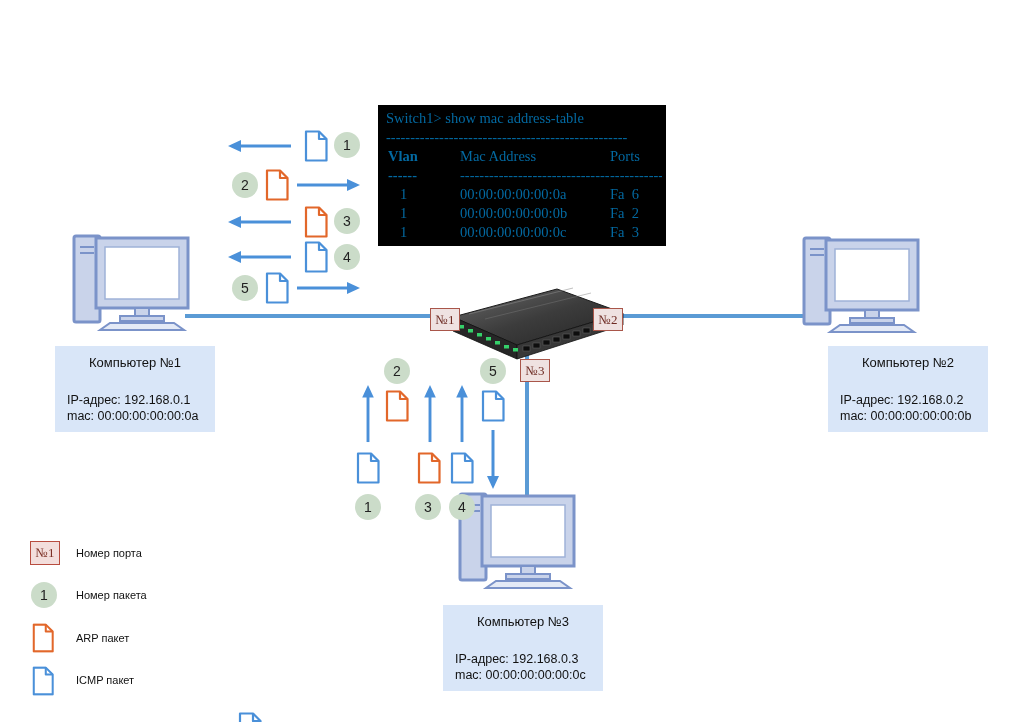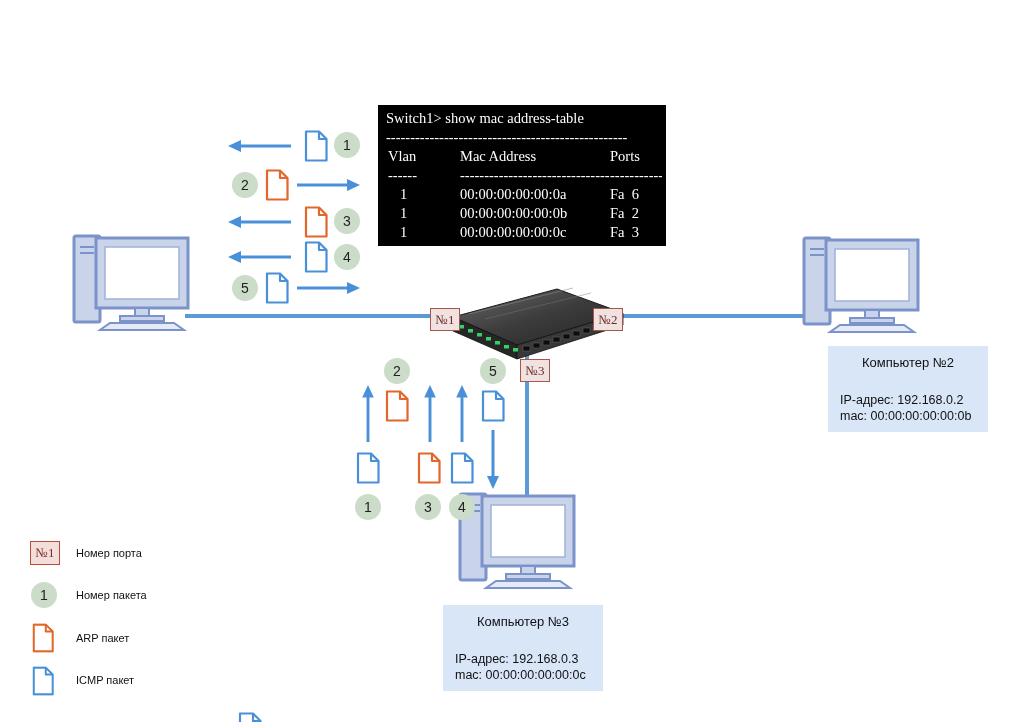--- a/index.html
+++ b/index.html
@@ -1,25 +1,25 @@
 <!DOCTYPE html>
 <html><head>
 <meta charset="utf-8">
 <style>
   html,body{margin:0;padding:0;background:#fff;}
   .canvas{position:relative;width:1024px;height:722px;background:#ffffff;overflow:hidden;
           font-family:"Liberation Sans",sans-serif;}
 
   
   .terminal{position:absolute;left:378px;top:105px;width:288px;height:141px;background:#000;
-            color:#ffffff;font-family:"Liberation Serif",serif;font-size:14.5px;
+            color:#0369a1;font-family:"Liberation Serif",serif;font-size:14.5px;
             padding:4px 4px 4px 8px;box-sizing:border-box;}
   .tline{position:relative;height:19px;line-height:19px;white-space:pre;overflow:hidden;}
   .cols span{position:absolute;top:0;white-space:pre;}
-  .col-vlan{left:2px;}
+  .col-vlan{left:2px;font-weight:bold;}
   .col-vlan-val{left:14px;}
   .col-mac{left:46px;margin-left:28px;}
   .col-ports{left:224px;}
 
   
   .abs{position:absolute;}
   .circle{position:absolute;width:26px;height:26px;border-radius:50%;background:#cbdcc9;
           color:#222;font-size:14px;display:flex;align-items:center;justify-content:center;}
   .arr{position:absolute;color:#4a90d9;display:block;}
   .flip-h{transform:scaleX(-1);}
@@ -146,20 +146,25 @@
   <svg class="abs" style="left:72px;top:226px" width="118" height="106" viewBox="0 0 118 106">
       <use href="#pc-sym"></use>
     </svg>
   <svg class="abs" style="left:802px;top:228px" width="118" height="106" viewBox="0 0 118 106">
       <use href="#pc-sym"></use>
     </svg>
   <svg class="abs" style="left:458px;top:484px" width="118" height="106" viewBox="0 0 118 106">
       <use href="#pc-sym"></use>
     </svg>
 
+  <div class="pc-label" style="left:55px;top:346px">
+    <div class="ttl">Компьютер №1</div>
+    <div class="inf">IP-адрес: 192.168.0.1</div>
+    <div class="inf">mac: 00:00:00:00:00:0a</div>
+  </div>
   <div class="pc-label" style="left:828px;top:346px">
     <div class="ttl">Компьютер №2</div>
     <div class="inf">IP-адрес: 192.168.0.2</div>
     <div class="inf">mac: 00:00:00:00:00:0b</div>
   </div>
   <div class="pc-label" style="left:443px;top:605px">
     <div class="ttl">Компьютер №3</div>
     <div class="inf">IP-адрес: 192.168.0.3</div>
     <div class="inf">mac: 00:00:00:00:00:0c</div>
   </div>

